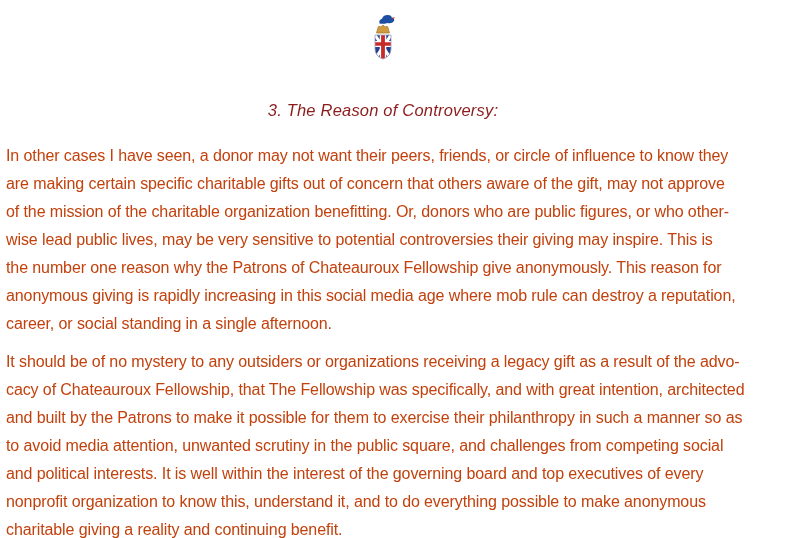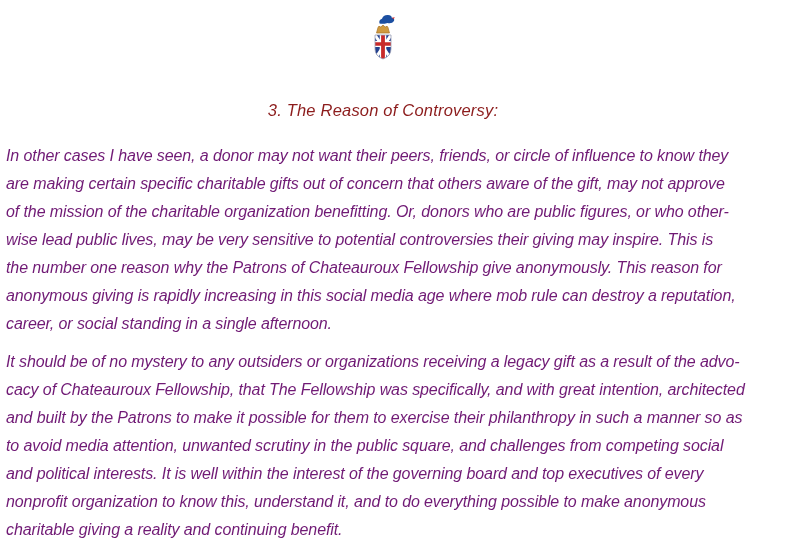--- a/index.html
+++ b/index.html
@@ -32,26 +32,25 @@
     text-align: center;
     font-style: italic;
     font-weight: normal;
     font-size: 16.5px;
     line-height: 20px;
     color: #8c1c1c;
     letter-spacing: 0.2px;
   }
   .body-text {
     margin: 22px 0 0 0;
-    color: #701a75;
+    color: #c2410c;
     font-size: 16px;
     line-height: 28px;
     letter-spacing: -0.1px;
     white-space: pre-line;
-    font-style: italic;
   }
   .body-text.second {
     margin-top: 10px;
   }
 </style>
 </head>
 <body>
 
 <div class="page">
 

